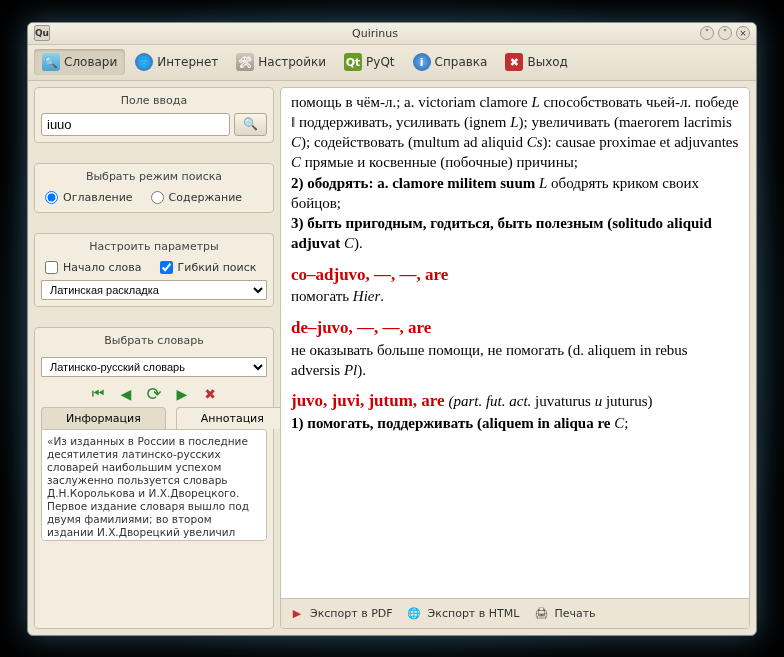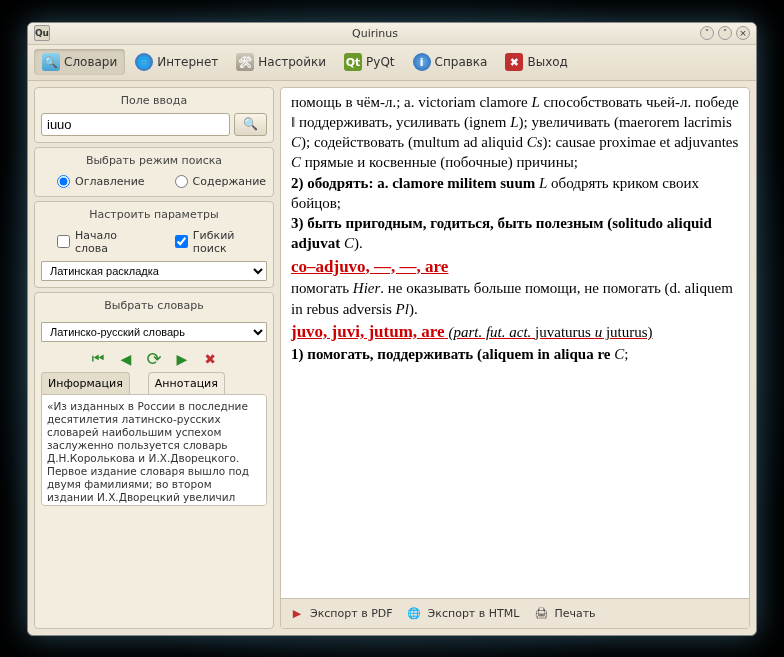--- a/index.html
+++ b/index.html
@@ -45,21 +45,21 @@
 .tbtn .ico { width: 18px; height: 18px; border-radius: 3px; display:flex;align-items:center;justify-content:center; font-size:11px; color:#fff; font-weight:bold;}
 .ico.dict { background: linear-gradient(#8bd4f0,#4aa0d0); }
 .ico.globe { background: radial-gradient(#6ab0e8,#2060b0); border-radius:50%;}
 .ico.wrench { background: linear-gradient(#d0c8b8,#a09888); }
 .ico.pyqt { background: #6a9a2a; }
 .ico.help { background: radial-gradient(#6ab0e8,#2060b0); border-radius:50%;}
 .ico.exit { background: #c03030; }
 .main { flex: 1; display: flex; overflow: hidden; }
 .sidebar {
   width: 252px; padding: 6px;
-  display: flex; flex-direction: column; gap: 4px;
+  display: flex; flex-direction: column; gap: 20px;
   overflow: hidden;
 }
 .section {
   background: #f3ede0;
   border: 1px solid #c8c0ae;
   border-radius: 4px;
   padding: 4px 6px 6px;
 }
 .section-title { text-align: center; font-size: 11px; color: #444; margin-bottom: 4px; padding: 2px;}
 .inputrow { display: flex; gap: 4px; justify-content: center; }
@@ -67,44 +67,44 @@
   flex: 1; background: #fff; border: 1px solid #b0a890;
   border-radius: 3px; padding: 3px 5px; font-size: 13px;
 }
 .btn {
   background: linear-gradient(#f8f4e8,#e0d8c6);
   border: 1px solid #b0a890; border-radius: 3px;
   padding: 2px 8px; cursor: pointer;
   display:flex;align-items:center;justify-content:center;
 }
 .radiorow, .checkrow { display: flex; gap: 18px; align-items: center; padding: 2px 4px;}
-.radio, .check { display: flex; align-items: center; gap: 5px; font-size: 11px; color:#333;margin-left:12px;}
+.radio, .check { display: flex; align-items: center; gap: 5px; font-size: 11px; color:#333;}
 .radio input, .check input { width:13px;height:13px;}
 select {
   width: 100%; background: #fff; border: 1px solid #b0a890;
   border-radius: 1px; padding: 2px 4px; font-size: 11px; margin-top:4px;
 }
 .navbtns { display: flex; justify-content: center; gap: 6px; padding: 6px 0 2px;}
 .navbtn { width: 22px; height: 22px; border-radius: 3px; display:flex;align-items:center;justify-content:center; cursor:pointer; font-size:14px;}
 .navbtn.green { color:#2a8a2a; }
 .navbtn.red { color:#c03030; }
 .tabs { display: flex; }
-.tab { padding: 4px 6px; font-size: 11px; background:#e4ddcc; border:1px solid #c8c0ae; border-bottom:none; border-radius:4px 4px 0 0; margin-right:18px; cursor:pointer;}
+.tab { padding: 4px 24px; font-size: 11px; background:#e4ddcc; border:1px solid #c8c0ae; border-bottom:none; border-radius:4px 4px 0 0; margin-right:10px; cursor:pointer;}
 .tab.active { background:#f3ede0; }
 .tabcontent { background:#fff; border:1px solid #c8c0ae; border-radius:0 4px 4px 4px; padding:5px; font-size:10.5px; line-height:1.25; color:#333; height:112px; overflow-y:scroll;}
 .content {
   flex: 1; display: flex; flex-direction: column;
   border: 1px solid #c8c0ae; border-radius: 4px;
   margin: 6px 6px 6px 0; background:#fff; overflow:hidden;
 }
 .article {
   flex: 1; overflow-y: scroll; padding: 4px 10px 8px;
   font-family: Georgia, serif; font-size: 15px; line-height: 1.35; color:#000;
 }
-.article .hw { color: #cc0000; font-weight: bold; font-size: 17px; display:block; margin-top:2px;text-decoration:underline;}
+.article .hw { color: #cc0000; font-weight: bold; font-size: 17px; display:block; margin-top:10px;}
 .article i { font-style: italic; }
 .bottombar {
   height: 30px; background: #ece5d6; border-top:1px solid #c8c0ae;
   display:flex; align-items:center; padding:0 8px; gap:14px;
 }
 .bbtn { display:flex; align-items:center; gap:5px; font-size:11px; cursor:pointer; color:#333;}
 .bbtn .bico { width:16px;height:16px; display:flex;align-items:center;justify-content:center;}
 ::-webkit-scrollbar { width: 14px; }
 ::-webkit-scrollbar-track { background: #e4ddcc; }
 ::-webkit-scrollbar-thumb { background: #c8c0ae; border-radius: 3px; border:2px solid #e4ddcc;}
@@ -211,20 +211,21 @@
 
     </div>
 
     <div class="content">
       <div class="article">
         <span>помощь в чём-л.; a. victoriam clamore </span><i>L</i><span> способствовать чьей-л. победе ‖ поддерживать, усиливать (ignem </span><i>L</i><span>); увеличивать (maerorem lacrimis </span><i>C</i><span>); содействовать (multum ad aliquid </span><i>Cs</i><span>): causae proximae et adjuvantes </span><i>C</i><span> прямые и косвенные (побочные) причины;</span><br>
         <b>2) ободрять: a. clamore militem suum </b><i>L</i><span> ободрять криком своих бойцов;</span><br>
         <b>3) быть пригодным, годиться, быть полезным (solitudo aliquid adjuvat </b><i>C</i><span>).</span>
         <span class="hw">co–adjuvo, —, —, are</span>
         <span>помогать </span><i>Hier</i>.
+        <span class="hw">de–juvo, —, —, are</span>
         <span>не оказывать больше помощи, не помогать (d. aliquem in rebus adversis </span><i>Pl</i><span>).</span>
         <span class="hw"><span>juvo, juvi, jutum, are</span><span style="color:#000;font-weight:normal;font-size:15px;"><i> (part. fut. act. </i><span>juvaturus </span><i>u</i><span> juturus)</span></span></span>
         <b>1) помогать, поддерживать (aliquem in aliqua re </b><i>C</i><span>;</span>
       </div>
       <div class="bottombar">
         <div class="bbtn">
             <span class="bico" style="color:#c03030">▶</span>
             <span>Экспорт в PDF</span>
           </div>
         <div class="bbtn">

